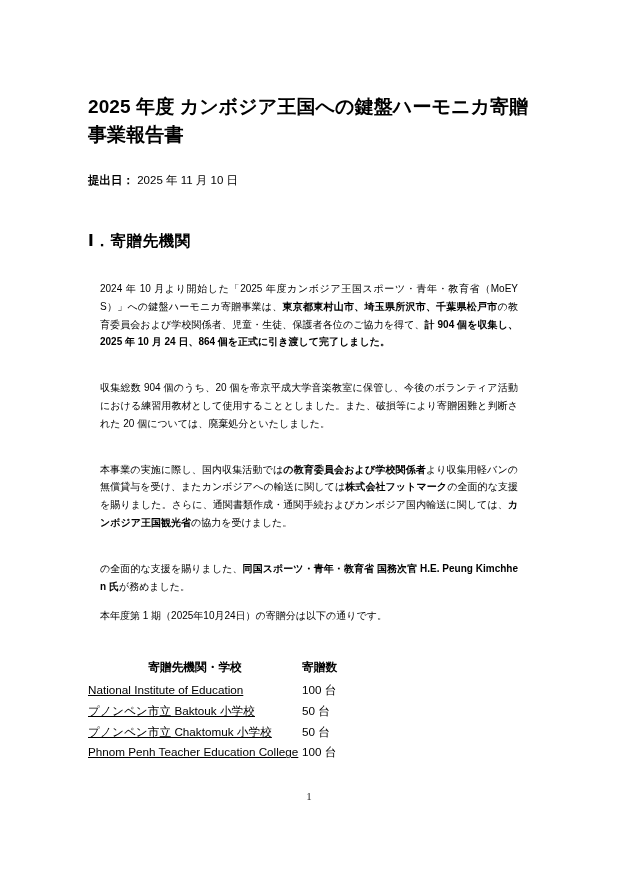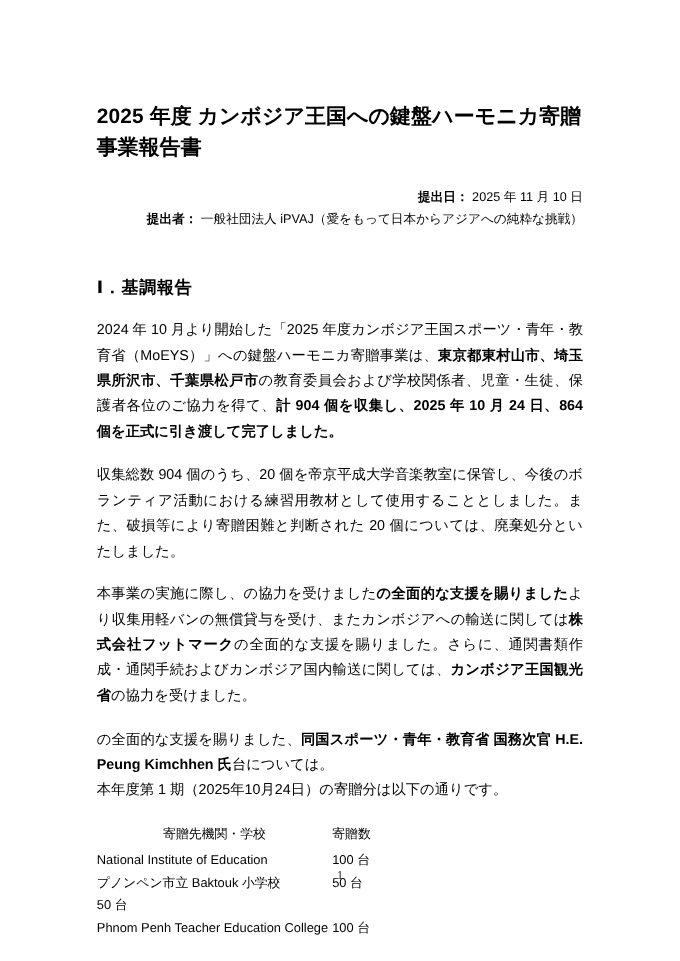--- a/index.html
+++ b/index.html
@@ -32,39 +32,38 @@
     letter-spacing: 0.1px;
     word-break: break-all;
   }
   .meta {
     margin-top: 22px;
     font-size: 11.5px;
     line-height: 1.72;
   }
   .meta-row {
     white-space: nowrap;
-    text-align: right;
   }
   .meta-label {
     font-weight: bold;
   }
   .meta-value {
     font-weight: normal;
   }
   .section-heading {
     margin: 0;
     padding-top: 40px;
     font-size: 15.5px;
     font-weight: bold;
     letter-spacing: 0.6px;
   }
   .para {
-    margin: 0;
+    margin: 12px;
     padding-top: 16px;
-    font-size: 13px;
+    font-size: 10px;
     line-height: 1.78;
     text-align: justify;
     word-break: break-all;
   }
   .para.tight {
     padding-top: 0;
   }
   .para b {
     font-weight: bold;
   }
@@ -79,34 +78,35 @@
     white-space: nowrap;
   }
   .trow .c1 {
     width: 214px;
     flex: 0 0 auto;
   }
   .trow .c2 {
     flex: 0 0 auto;
   }
   .theader {
-    font-weight: normal;
+    font-weight: bold;
     padding-bottom: 2px;
   }
   .theader .c1 {
     text-align: center;
   }
   .theader .c2 {
     text-align: center;
   }
   .trow.theader .c1 {
     width: 214px;
   }
   .tbody-row .c1 {
     overflow: visible;
+    text-decoration: underline;
   }
   .para.final {
     padding-top: 22px;
   }
   .page-number {
     position: absolute;
     left: 0;
     right: 0;
     top: 790px;
     text-align: center;
@@ -120,52 +120,49 @@
 
 <div class="page">
 
   <h1 class="doc-title">2025 年度 カンボジア王国への鍵盤ハーモニカ寄贈事業報告書</h1>
 
   <div class="meta">
     <div class="meta-row">
       <span class="meta-label">提出日：</span>
       <span class="meta-value">2025 年 11 月 10 日</span>
     </div>
-    <div class="meta-row">
-      <span class="meta-label">提出者：</span>
-      <span class="meta-value">一般社団法人 iPVAJ（愛をもって日本からアジアへの純粋な挑戦）</span>
-    </div>
   </div>
 
-  <h2 class="section-heading">Ⅰ．基調報告</h2>
+  <h2 class="section-heading">Ⅰ．寄贈先機関</h2>
 
   <p class="para"><span>2024 年 10 月より開始した「2025 年度カンボジア王国スポーツ・青年・教育省（MoEYS）」への鍵盤ハーモニカ寄贈事業は、</span><b>東京都東村山市、埼玉県所沢市、千葉県松戸市</b><span>の教育委員会および学校関係者、児童・生徒、保護者各位のご協力を得て、</span><b>計 904 個を収集し、2025 年 10 月 24 日、864 個を正式に引き渡して完了しました。</b></p>
 
   <p class="para">収集総数 904 個のうち、20 個を帝京平成大学音楽教室に保管し、今後のボランティア活動における練習用教材として使用することとしました。また、破損等により寄贈困難と判断された 20 個については、廃棄処分といたしました。</p>
 
-  <p class="para"><span>本事業の実施に際し、の協力を受けました</span><b>の全面的な支援を賜りました</b><span>より収集用軽バンの無償貸与を受け、またカンボジアへの輸送に関しては</span><b>株式会社フットマーク</b><span>の全面的な支援を賜りました。さらに、通関書類作成・通関手続およびカンボジア国内輸送に関しては、</span><b>カンボジア王国観光省</b><span>の協力を受けました。</span></p>
+  <p class="para"><span>本事業の実施に際し、国内収集活動では</span><b>の教育委員会および学校関係者</b><span>より収集用軽バンの無償貸与を受け、またカンボジアへの輸送に関しては</span><b>株式会社フットマーク</b><span>の全面的な支援を賜りました。さらに、通関書類作成・通関手続およびカンボジア国内輸送に関しては、</span><b>カンボジア王国観光省</b><span>の協力を受けました。</span></p>
 
-  <p class="para"><span>の全面的な支援を賜りました、</span><b>同国スポーツ・青年・教育省 国務次官 H.E. Peung Kimchhen 氏</b><span>台については。</span></p>
+  <p class="para"><span>の全面的な支援を賜りました、</span><b>同国スポーツ・青年・教育省 国務次官 H.E. Peung Kimchhen 氏</b><span>が務めました。</span></p>
 
   <p class="para tight">本年度第 1 期（2025年10月24日）の寄贈分は以下の通りです。</p>
 
   <div class="table-block">
     <div class="trow theader">
       <div class="c1">寄贈先機関・学校</div>
       <div class="c2">寄贈数</div>
     </div>
     <div class="trow tbody-row">
       <div class="c1">National Institute of Education</div>
       <div class="c2">100 台</div>
     </div>
     <div class="trow tbody-row">
       <div class="c1">プノンペン市立 Baktouk 小学校</div>
       <div class="c2">50 台</div>
     </div>
     <div class="trow tbody-row">
+      <div class="c1">プノンペン市立 Chaktomuk 小学校</div>
       <div class="c2">50 台</div>
     </div>
     <div class="trow tbody-row">
       <div class="c1">Phnom Penh Teacher Education College</div>
       <div class="c2">100 台</div>
     </div>
   </div>
 
 
   <div class="page-number">1</div>

